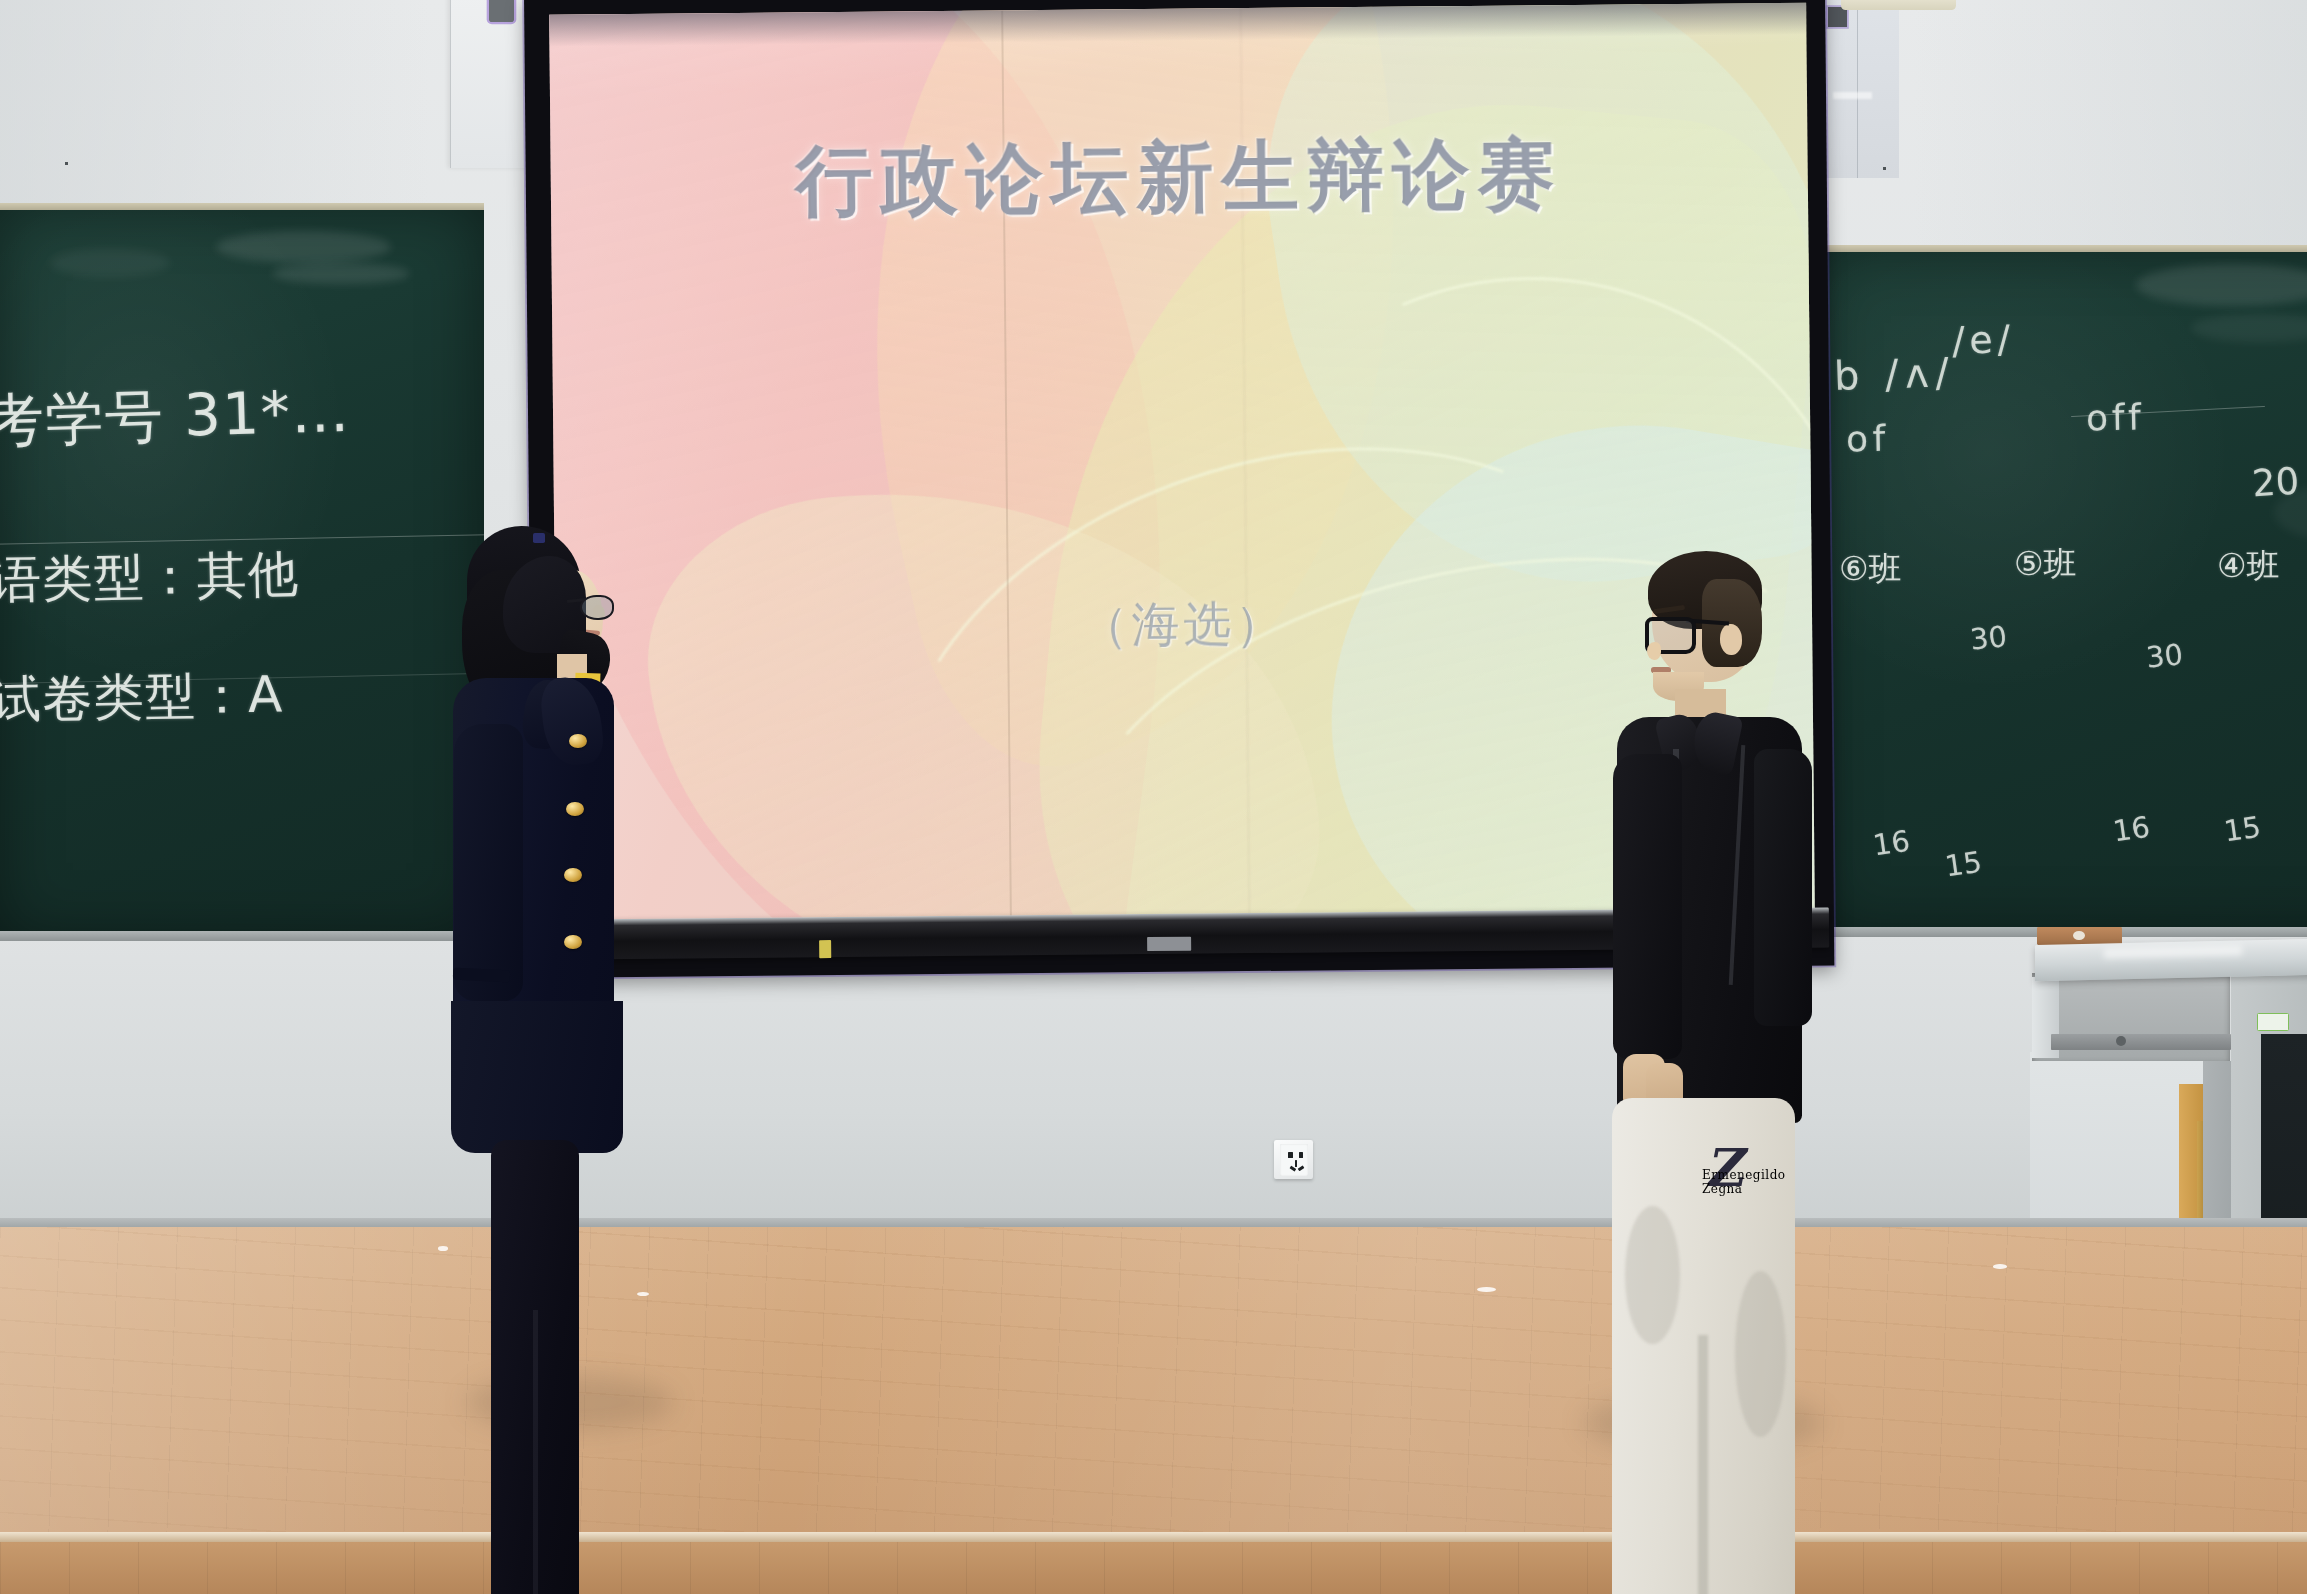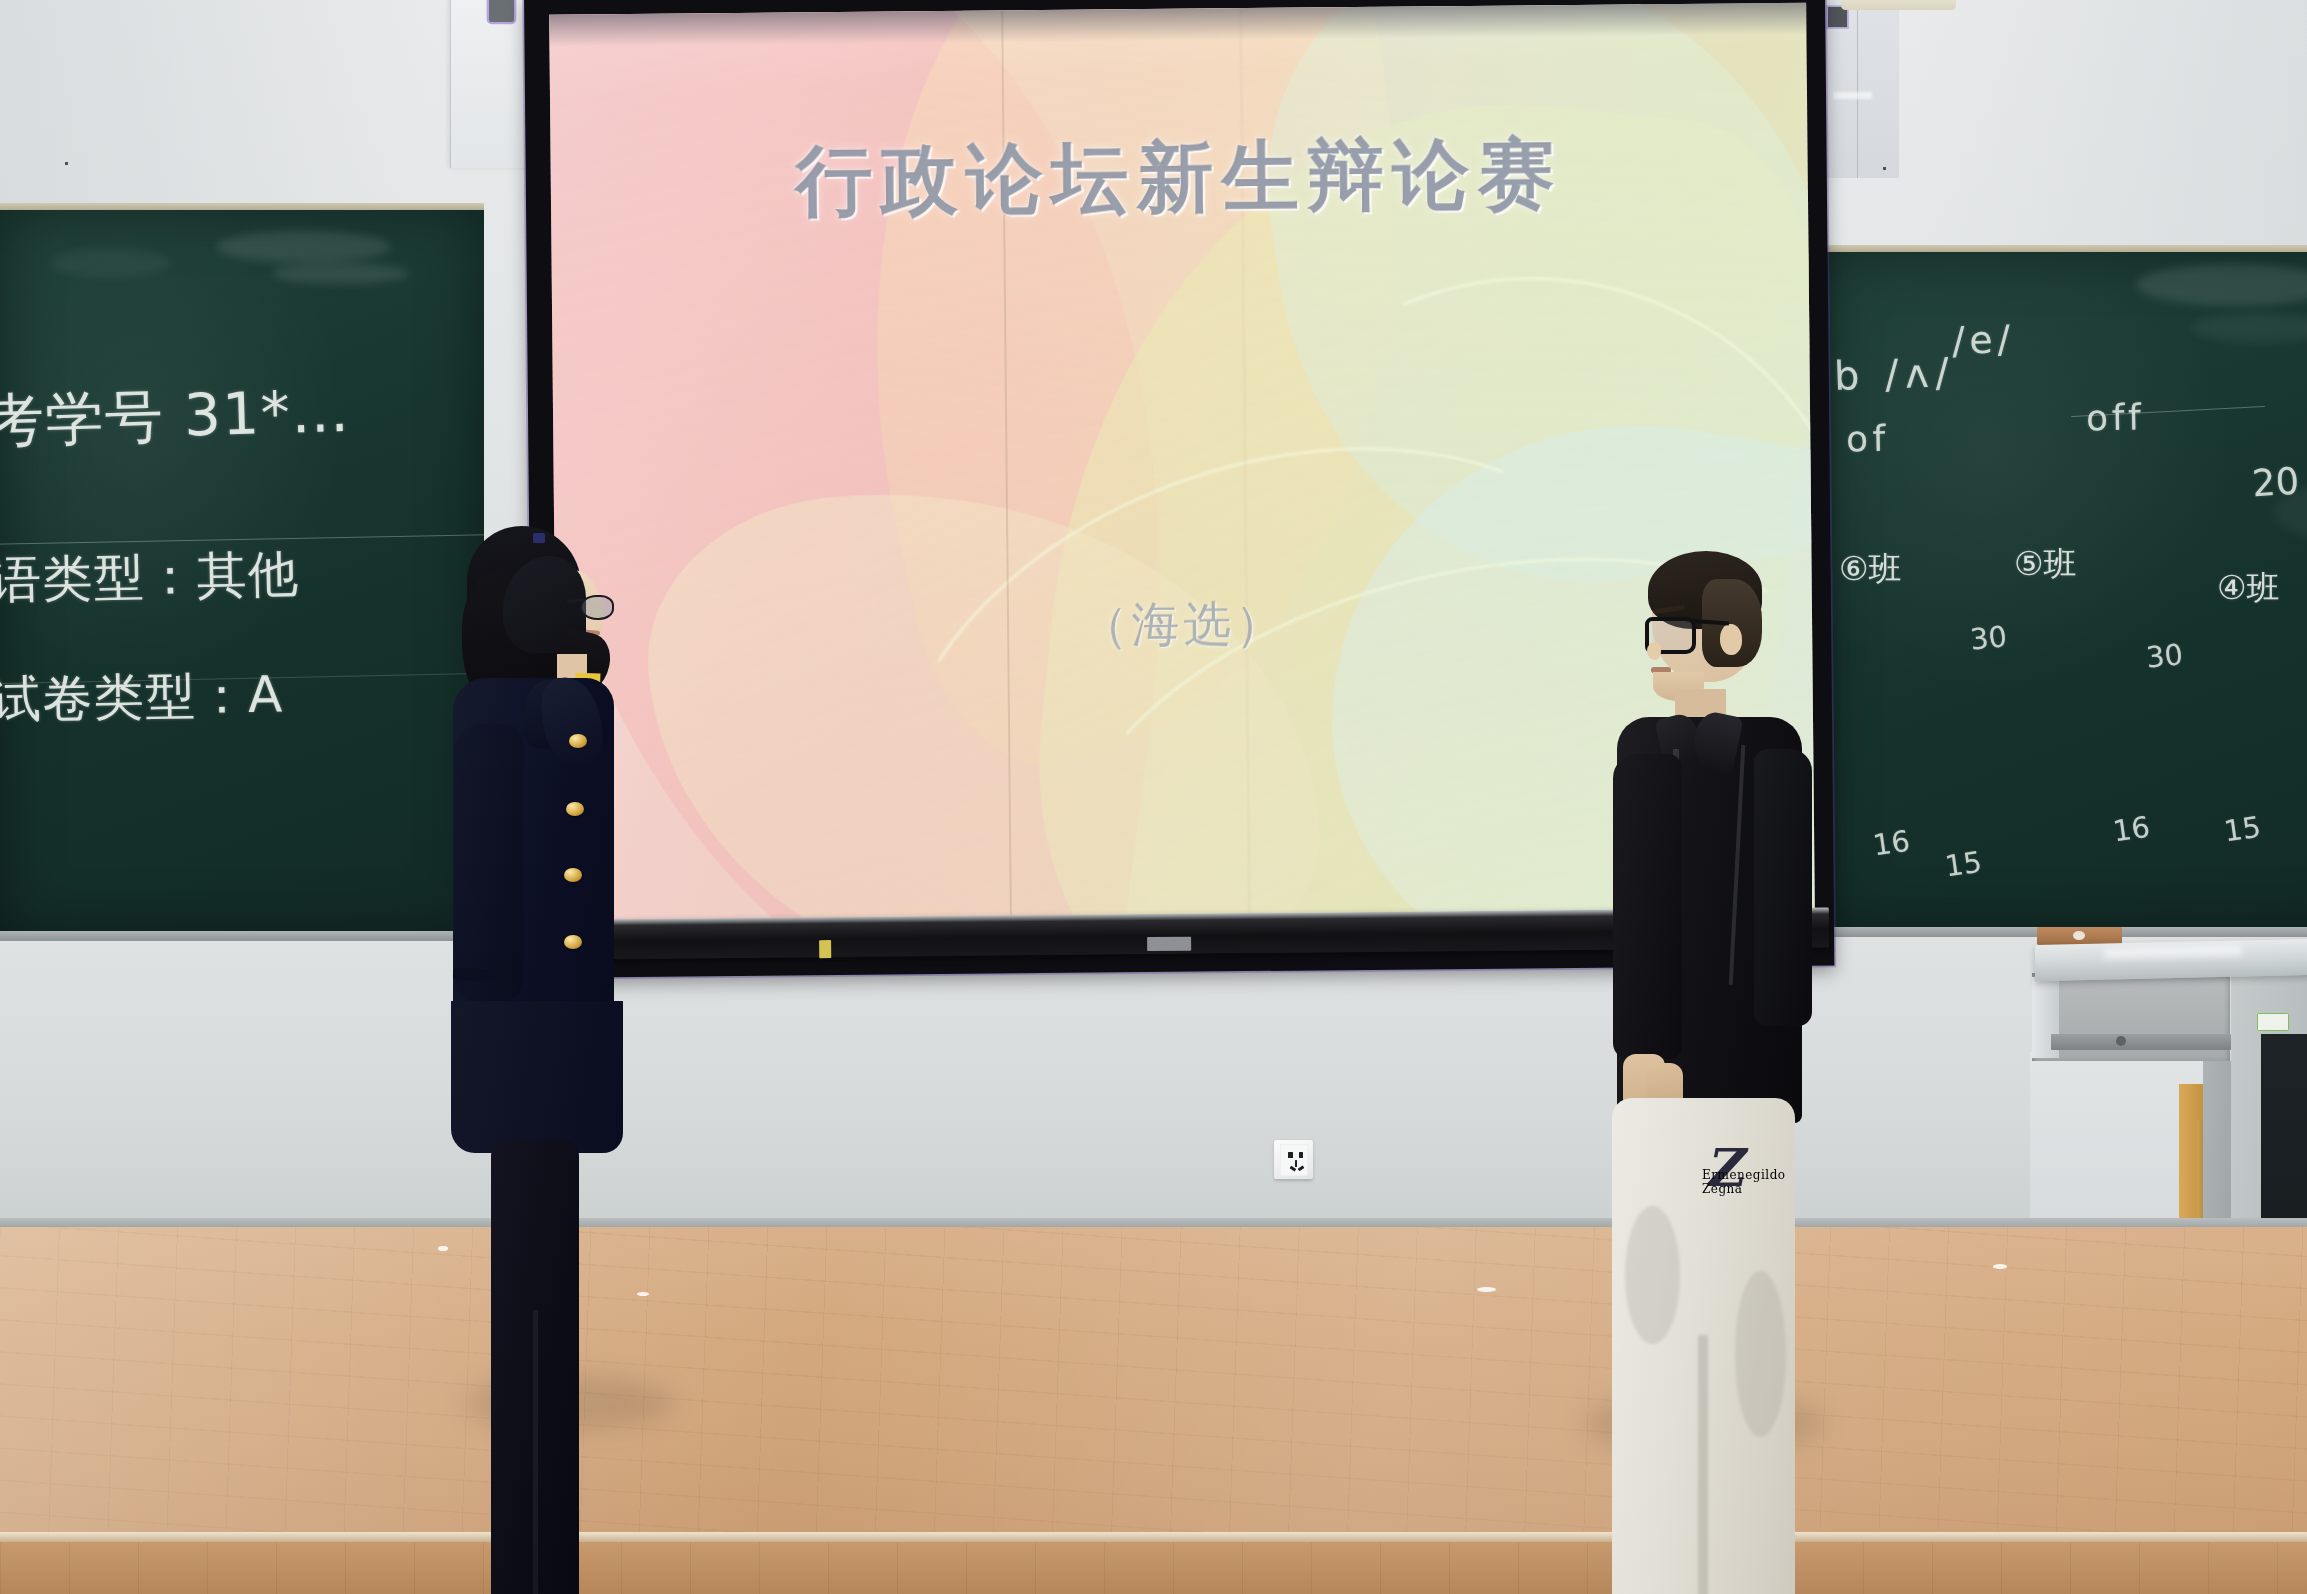--- a/index.html
+++ b/index.html
@@ -102,21 +102,21 @@
   .ipa1{left:1834px;top:351px;font-size:40px;letter-spacing:6.5px;transform:rotate(-2deg);}
   .ipa2{left:1952px;top:318px;font-size:38px;letter-spacing:4.6px;transform:rotate(-2deg);}
   .ipa3{left:1846px;top:418px;font-size:36px;letter-spacing:4.6px;transform:rotate(-1deg);}
   .ipa4{left:2086px;top:397px;font-size:36px;letter-spacing:3.7px;transform:rotate(-1deg);}
   .ipa5{left:2252px;top:461px;font-size:37px;transform:rotate(-4deg);}
 
   .cls-row{position:absolute;color:rgba(240,245,240,.86);font-family:"DejaVu Sans","Liberation Sans",sans-serif;
            font-size:33px;text-shadow:0 0 2.8px rgba(255,255,255,.25);white-space:nowrap;}
   .cls-a{left:1839px;top:547px;}
   .cls-b{left:2014px;top:542px;}
-  .cls-c{left:2217px;top:566px;}
+  .cls-c{left:2217px;top:544px;}
   .num{position:absolute;color:rgba(238,244,238,.78);font-family:"DejaVu Sans","Liberation Sans",sans-serif;
        font-size:29px;text-shadow:0 0 2.3px rgba(255,255,255,.22);}
   .n30a{left:1970px;top:621px;transform:rotate(-6deg);}
   .n30b{left:2146px;top:639px;transform:rotate(-6deg);}
   .n16a{left:1873px;top:826px;transform:rotate(-8deg);}
   .n15a{left:1945px;top:847px;transform:rotate(-8deg);}
   .n16b{left:2113px;top:812px;transform:rotate(-8deg);}
   .n15b{left:2224px;top:812px;transform:rotate(-8deg);}
 
   .eraser-block{

